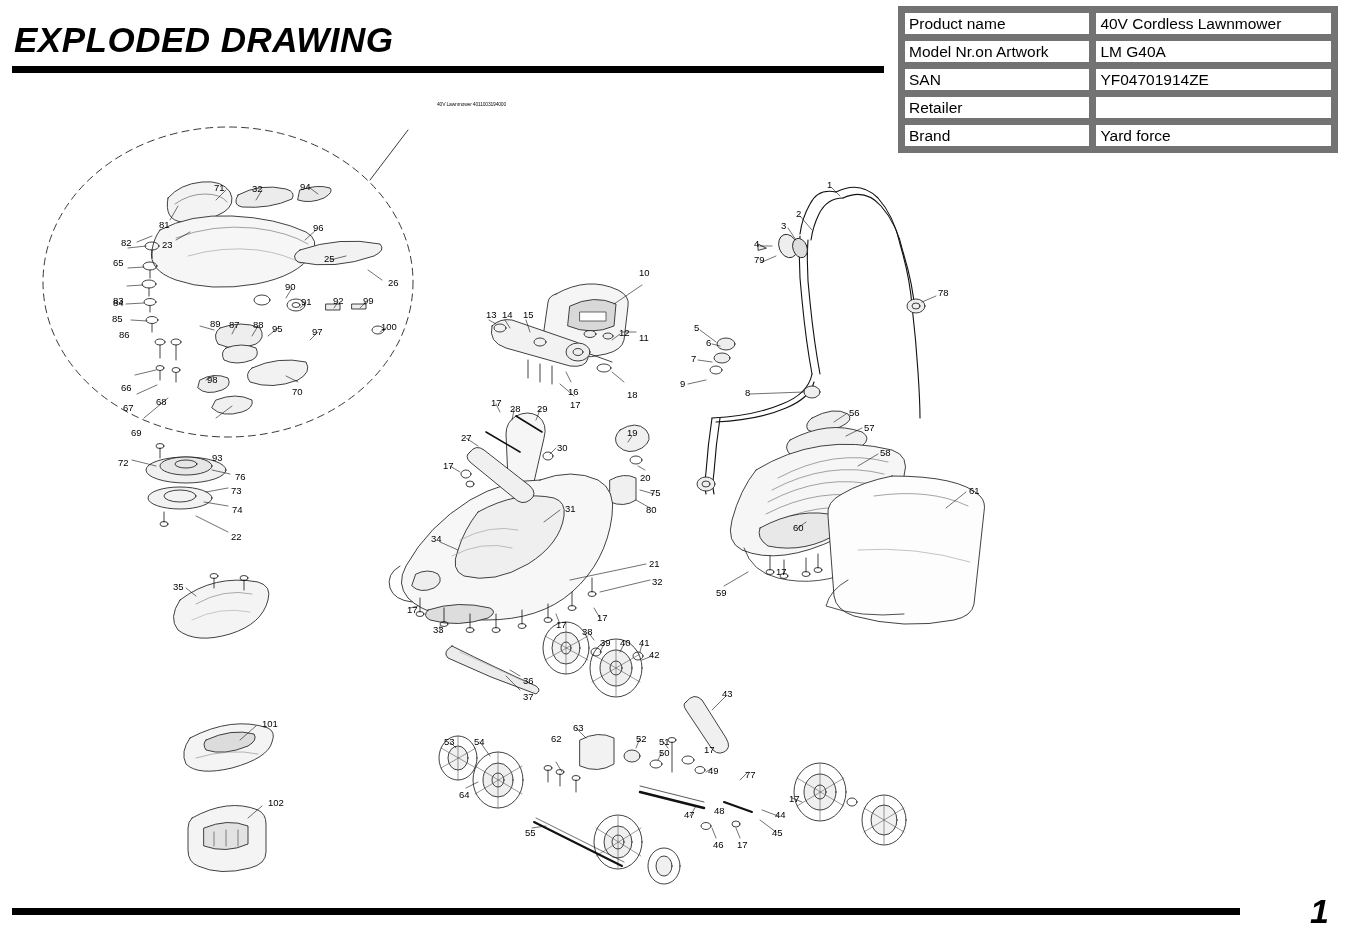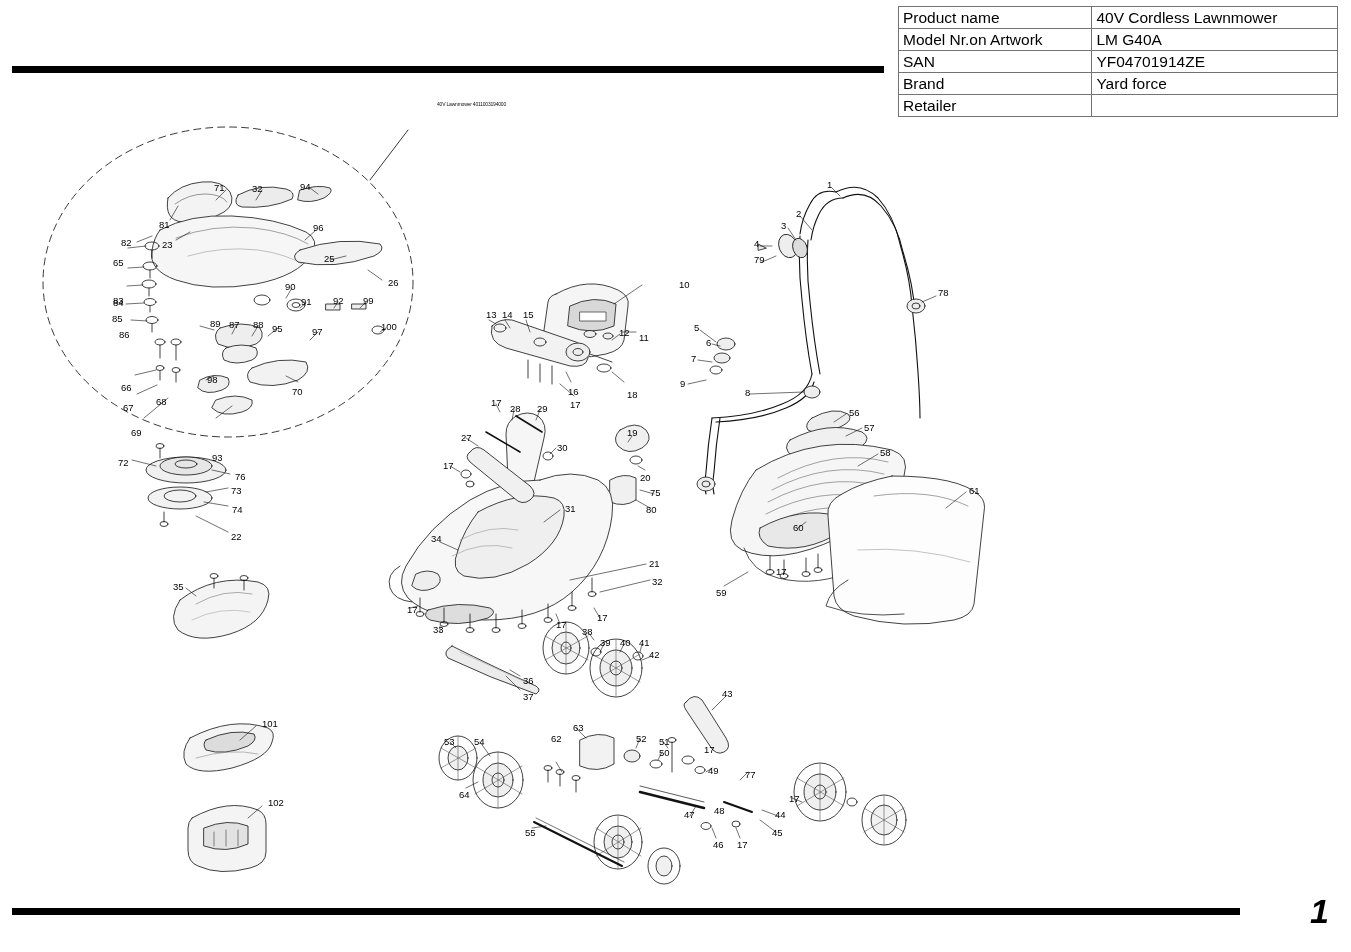--- a/index.html
+++ b/index.html
@@ -60,21 +60,21 @@
   
   .info-table {
     position: absolute;
     left: 898px;
     top: 6px;
     width: 440px;
     border-collapse: collapse;
     font-size: 15.5px;
   }
   .info-table td {
-    border: 1px solid #737373;
+    border: 7px solid #737373;
     padding: 1px 4px;
     height: 19px;
     line-height: 19px;
     vertical-align: middle;
     white-space: nowrap;
   }
   .info-table td.label { width: 192px; }
   .info-table td.value { width: 246px; }
 
   
@@ -102,43 +102,44 @@
     letter-spacing: -0.2px;
     color: #111;
     white-space: nowrap;
   }
 </style>
 </head>
 <body>
 
 <div class="page">
 
+  <div class="doc-title">EXPLODED DRAWING</div>
   <div class="title-rule"></div>
 
   <table class="info-table">
     <tbody>
       <tr>
         <td class="label">Product name</td>
         <td class="value">40V Cordless Lawnmower</td>
       </tr>
       <tr>
         <td class="label">Model Nr.on Artwork</td>
         <td class="value">LM G40A</td>
       </tr>
       <tr>
         <td class="label">SAN</td>
         <td class="value">YF04701914ZE</td>
       </tr>
       <tr>
+        <td class="label">Retailer</td>
+        <td class="value"></td>
+      </tr>
+      <tr>
         <td class="label">Brand</td>
         <td class="value">Yard force</td>
-      </tr>
-      <tr>
-        <td class="label">Retailer</td>
-        <td class="value"></td>
       </tr>
     </tbody>
   </table>
 
   <div class="drawing">
     <svg width="1351" height="830" viewBox="0 0 1351 830">
       <g fill="none" stroke="#1a1a1a" stroke-width="0.8" stroke-linejoin="round" stroke-linecap="round">
 
         <ellipse cx="228" cy="202" rx="185" ry="155" stroke="#222" stroke-width="0.9" stroke-dasharray="7,5"></ellipse>
         <line x1="370" y1="100" x2="408" y2="50" stroke="#222" stroke-width="0.9"></line>
@@ -580,21 +581,21 @@
     <div id="callout-layer">
         <div class="cal" style="left: 827px; top: 100px;">1</div>
         <div class="cal" style="left: 796px; top: 129px;">2</div>
         <div class="cal" style="left: 781px; top: 141px;">3</div>
         <div class="cal" style="left: 754px; top: 159px;">4</div>
         <div class="cal" style="left: 694px; top: 243px;">5</div>
         <div class="cal" style="left: 706px; top: 258px;">6</div>
         <div class="cal" style="left: 691px; top: 274px;">7</div>
         <div class="cal" style="left: 745px; top: 308px;">8</div>
         <div class="cal" style="left: 680px; top: 299px;">9</div>
-        <div class="cal" style="left: 639px; top: 200px; margin-left: 40px;">10</div>
+        <div class="cal" style="left: 639px; top: 188px;">10</div>
         <div class="cal" style="left: 639px; top: 253px;">11</div>
         <div class="cal" style="left: 619px; top: 248px;">12</div>
         <div class="cal" style="left: 486px; top: 230px;">13</div>
         <div class="cal" style="left: 502px; top: 230px;">14</div>
         <div class="cal" style="left: 523px; top: 230px;">15</div>
         <div class="cal" style="left: 568px; top: 307px;">16</div>
         <div class="cal" style="left: 570px; top: 320px;">17</div>
         <div class="cal" style="left: 627px; top: 310px;">18</div>
         <div class="cal" style="left: 627px; top: 348px;">19</div>
         <div class="cal" style="left: 640px; top: 393px;">20</div>

